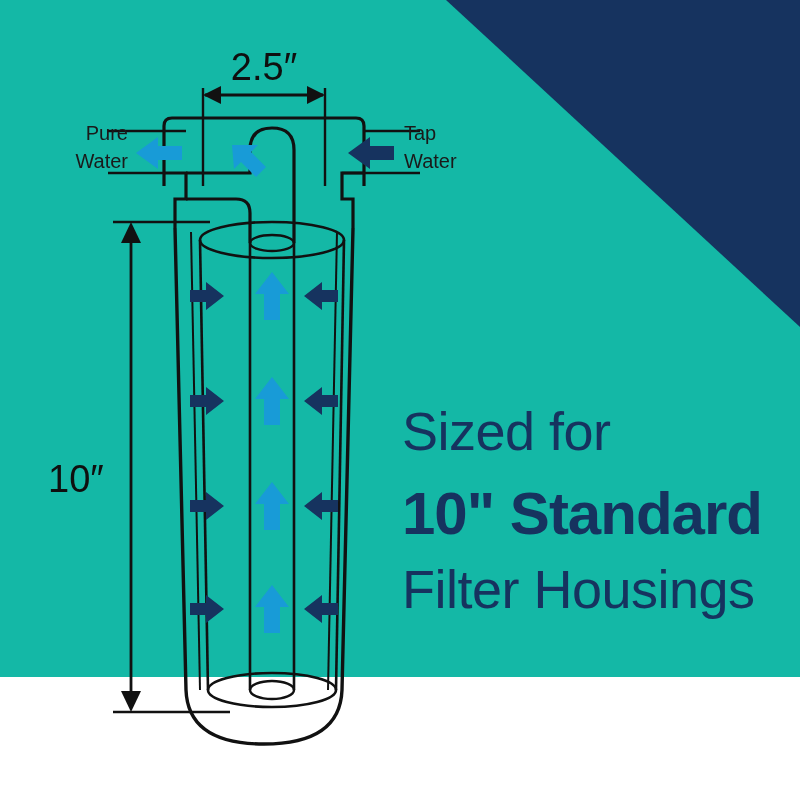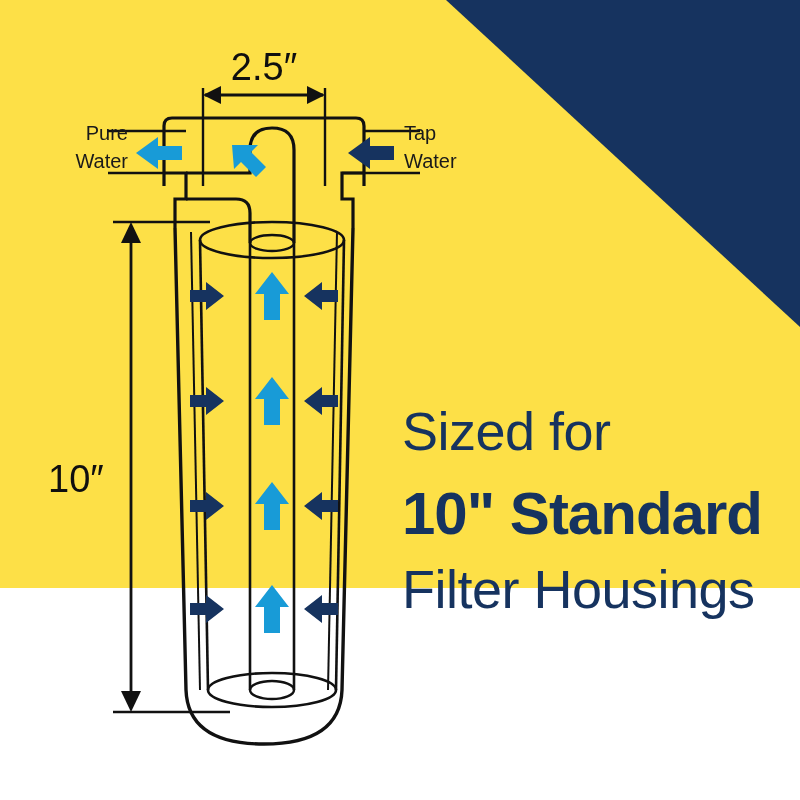--- a/index.html
+++ b/index.html
@@ -10,22 +10,22 @@
   body {
     width: 800px;
     height: 800px;
     font-family: "Liberation Sans", sans-serif;
     overflow: hidden;
     position: relative;
   }
   #stage {
     position: relative;
     width: 800px;
-    height: 588px;
-    background: #fde047;
+    height: 677px;
+    background: #14b8a6;
   }
   svg.figure {
     position: absolute;
     left: 0;
     top: 0;
     width: 800px;
     height: 800px;
     display: block;
   }
   .lbl {

